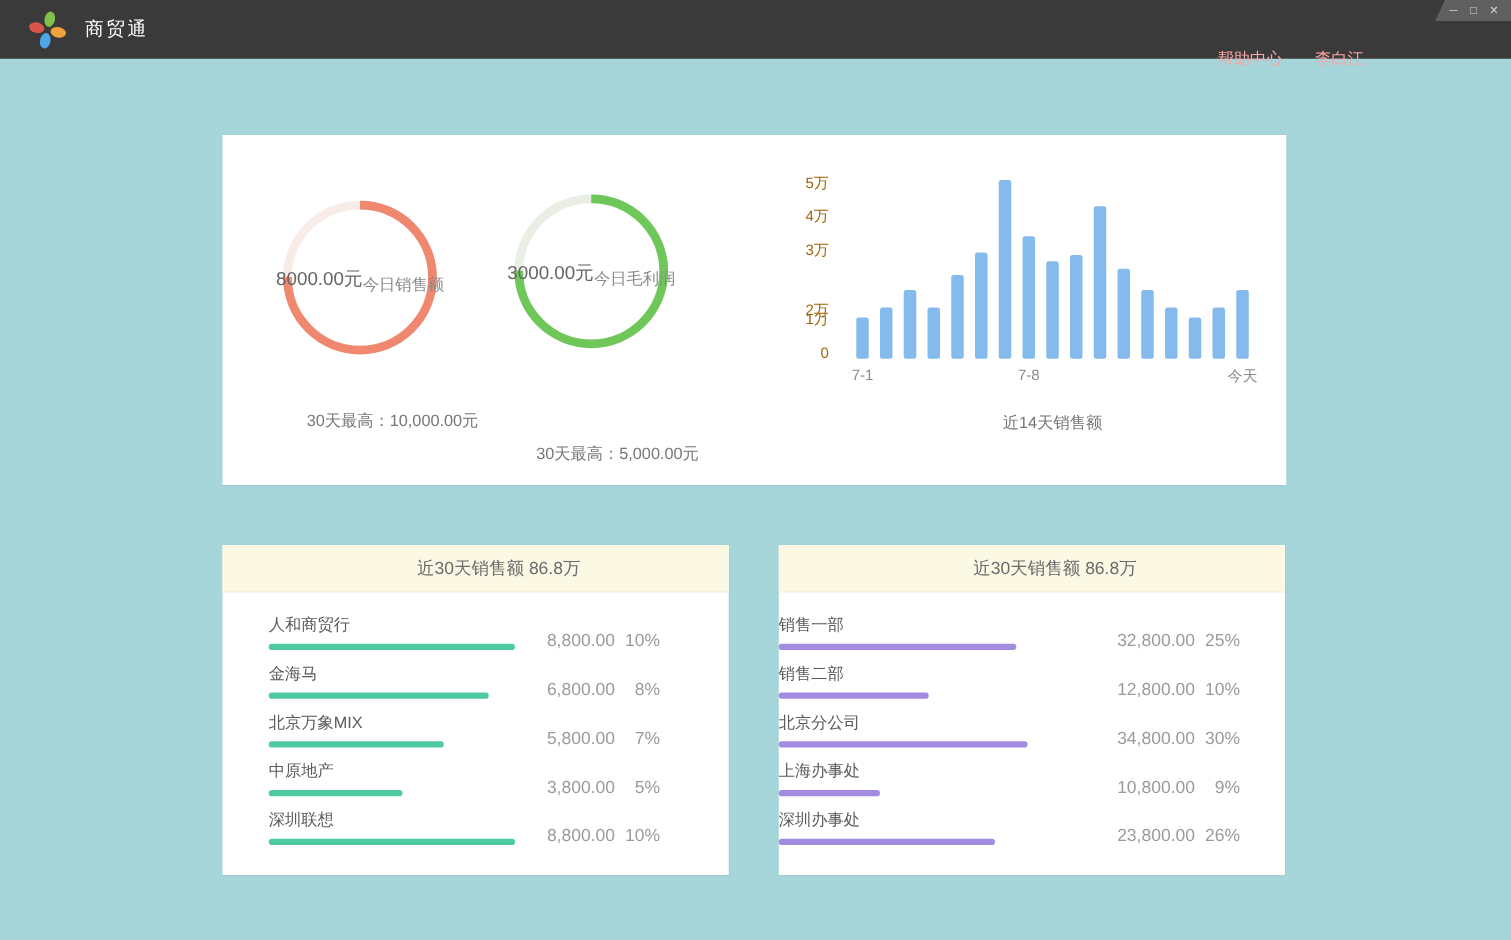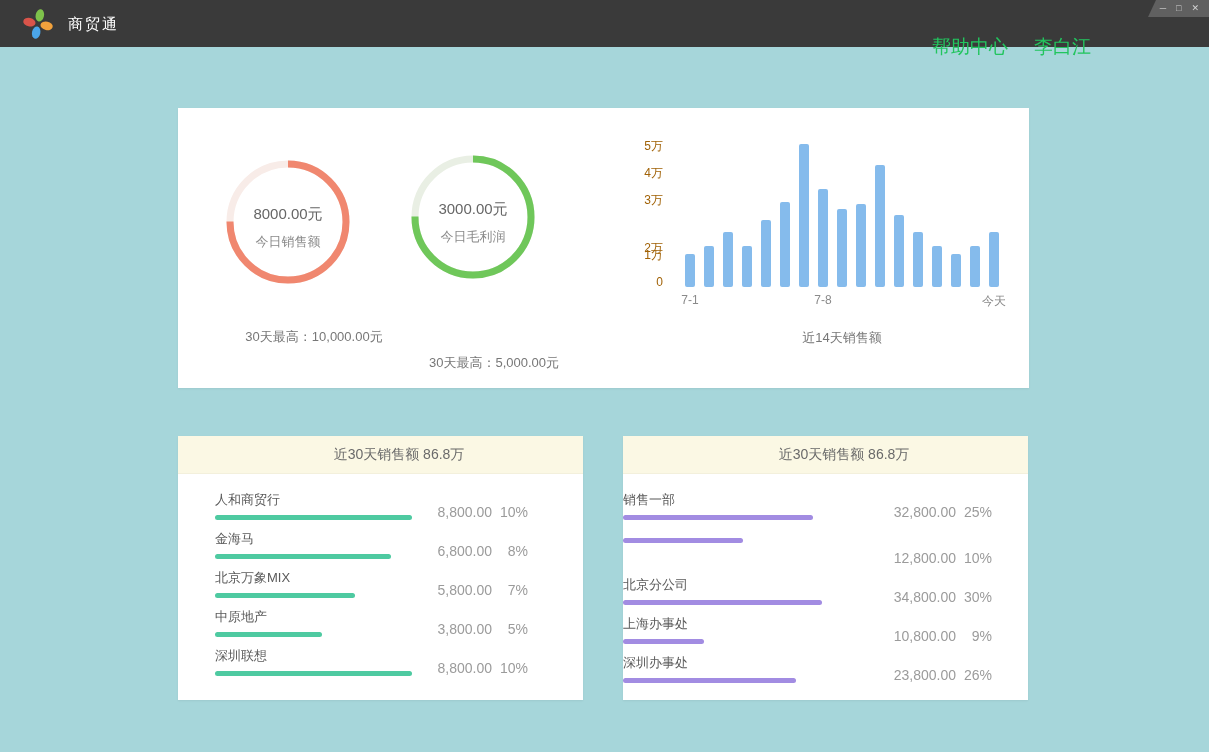--- a/index.html
+++ b/index.html
@@ -7,35 +7,35 @@
     width:1209px;height:752px;position:relative;overflow:hidden;
     background:#a6d6da;
     font-family:"Liberation Sans","DejaVu Sans",sans-serif;
   }
   
   .titlebar{position:absolute;left:0;top:0;width:1209px;height:47px;background:#3a3a3a;}
   .logo{position:absolute;left:22px;top:8px;width:32px;height:32px;}
   .app-title{position:absolute;left:68px;top:0;height:47px;line-height:47px;
     color:#ffffff;font-size:15px;letter-spacing:2px;}
   .nav{position:absolute;right:118px;top:0;height:47px;display:flex;align-items:center;gap:26px;}
-  .nav-item{color:#22c55e;font-size:19px;cursor:pointer;margin-top:46px;}
+  .nav-item{color:#fca5a5;font-size:13px;cursor:pointer;margin-top:46px;}
   .win-controls{position:absolute;right:0;top:0;width:66px;height:17px;background:#606060;
     clip-path:polygon(13px 0,100% 0,100% 100%,5px 100%);
     display:flex;align-items:center;justify-content:flex-end;gap:10px;padding-right:10px;box-sizing:border-box;}
   .win-btn{color:#d2d2d2;font-size:9px;line-height:9px;cursor:pointer;}
   
   .card{position:absolute;background:#ffffff;box-shadow:0 1px 2px rgba(0,0,0,0.06);}
   .card-top{left:178px;top:108px;width:851px;height:280px;}
   
   .donut-wrap{position:absolute;width:140px;height:140px;}
   .donut1{left:40px;top:44px;}
   .donut2{left:225px;top:39px;}
   .donut-svg{position:absolute;left:0;top:0;}
   .donut-track,.donut-progress{fill:none;stroke-width:7;}
-  .donut-inner{position:absolute;inset:0;display:flex;flex-direction:column;align-items:center;
+  .donut-inner{position:absolute;inset:0;display:flex;flex-direction:row;align-items:center;
     justify-content:center;padding-top:12px;box-sizing:border-box;}
   .donut-value{font-size:15px;color:#666;margin-bottom:9px;}
   .donut-caption{font-size:13px;color:#8a8a8a;}
   .footnote{position:absolute;font-size:13px;color:#777;text-align:center;padding-left:20px;}
   .footnote1{left:0;top:220px;width:232px;}
   .footnote2{left:184px;top:222px;width:224px;margin-top:24px;}
   
   .barchart{position:absolute;left:452px;top:17px;width:400px;height:240px;}
   .vbar{position:absolute;width:10px;border-radius:2px;}
   .ytick{position:absolute;left:0;width:33px;text-align:right;font-size:12px;color:#a16207;line-height:14px;}
@@ -192,20 +192,21 @@
   <div class="rank-body">
       <div class="rank-row">
         <div class="rank-label">销售一部</div>
         <div class="rank-bar" style="width: 190px; background: rgb(162, 140, 226);"></div>
         <div class="row-nums">
           <span class="val">32,800.00</span>
           <span class="pct">25%</span>
         </div>
       </div>
       <div class="rank-row">
+        <div class="rank-label">销售二部</div>
         <div class="rank-bar" style="width: 120px; background: rgb(162, 140, 226);"></div>
         <div class="row-nums">
           <span class="val">12,800.00</span>
           <span class="pct">10%</span>
         </div>
       </div>
       <div class="rank-row">
         <div class="rank-label">北京分公司</div>
         <div class="rank-bar" style="width: 199px; background: rgb(162, 140, 226);"></div>
         <div class="row-nums">

